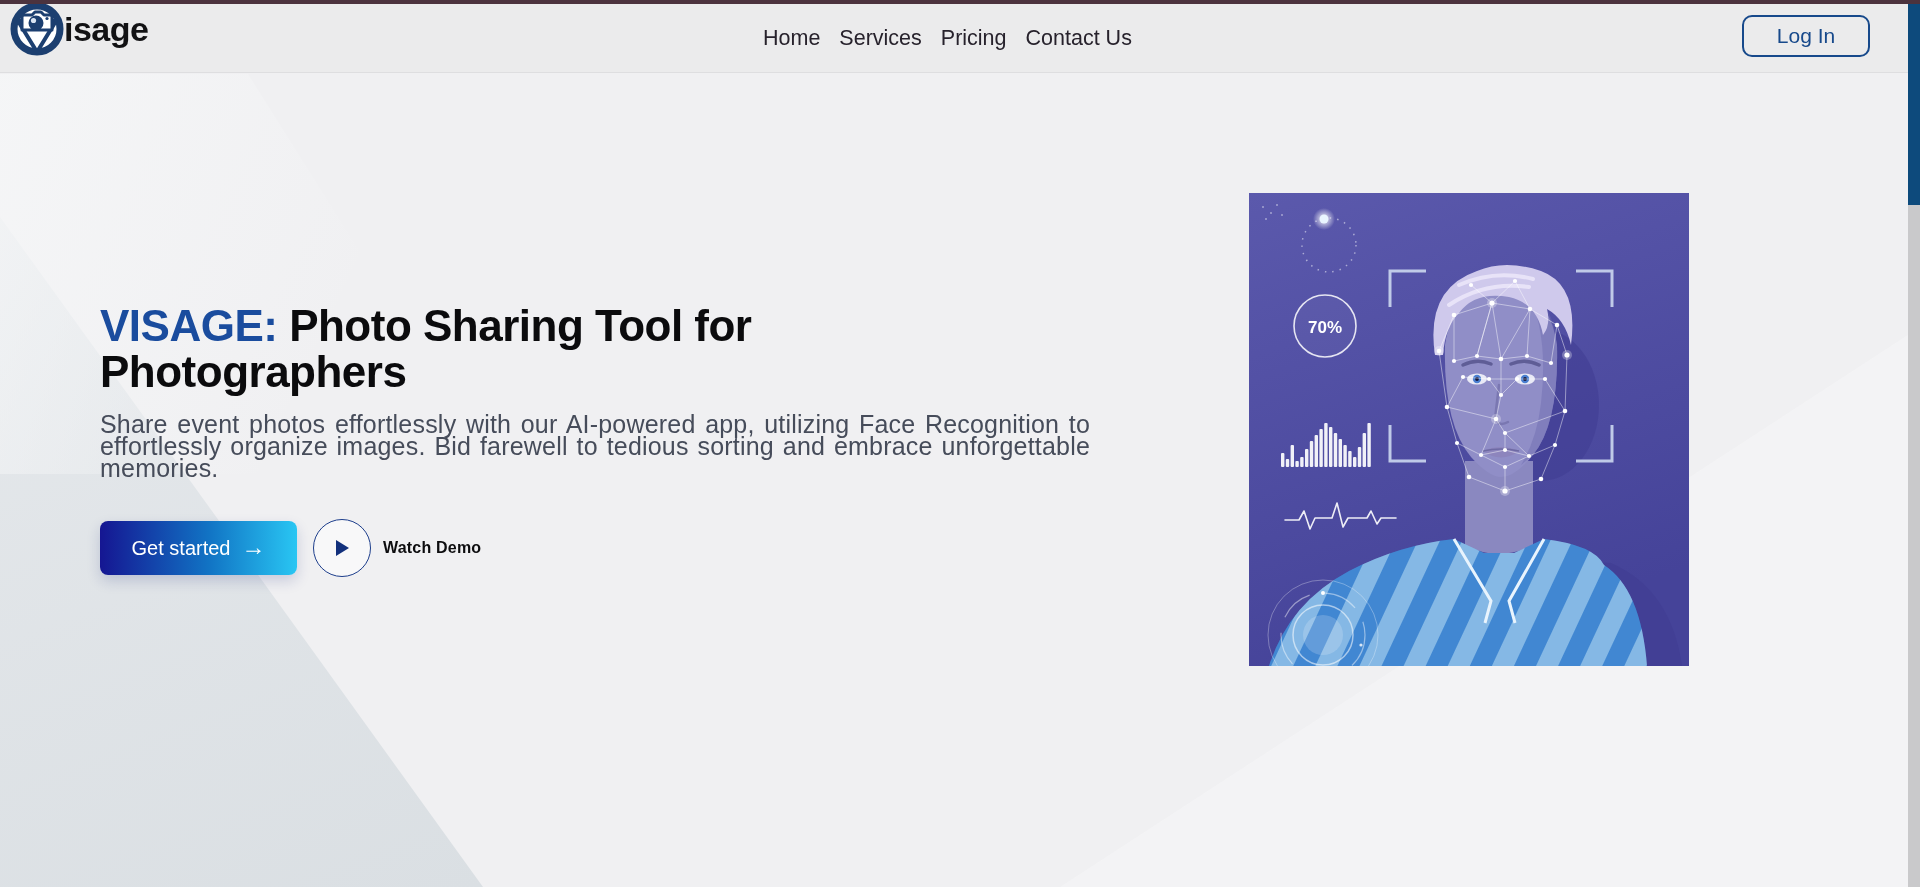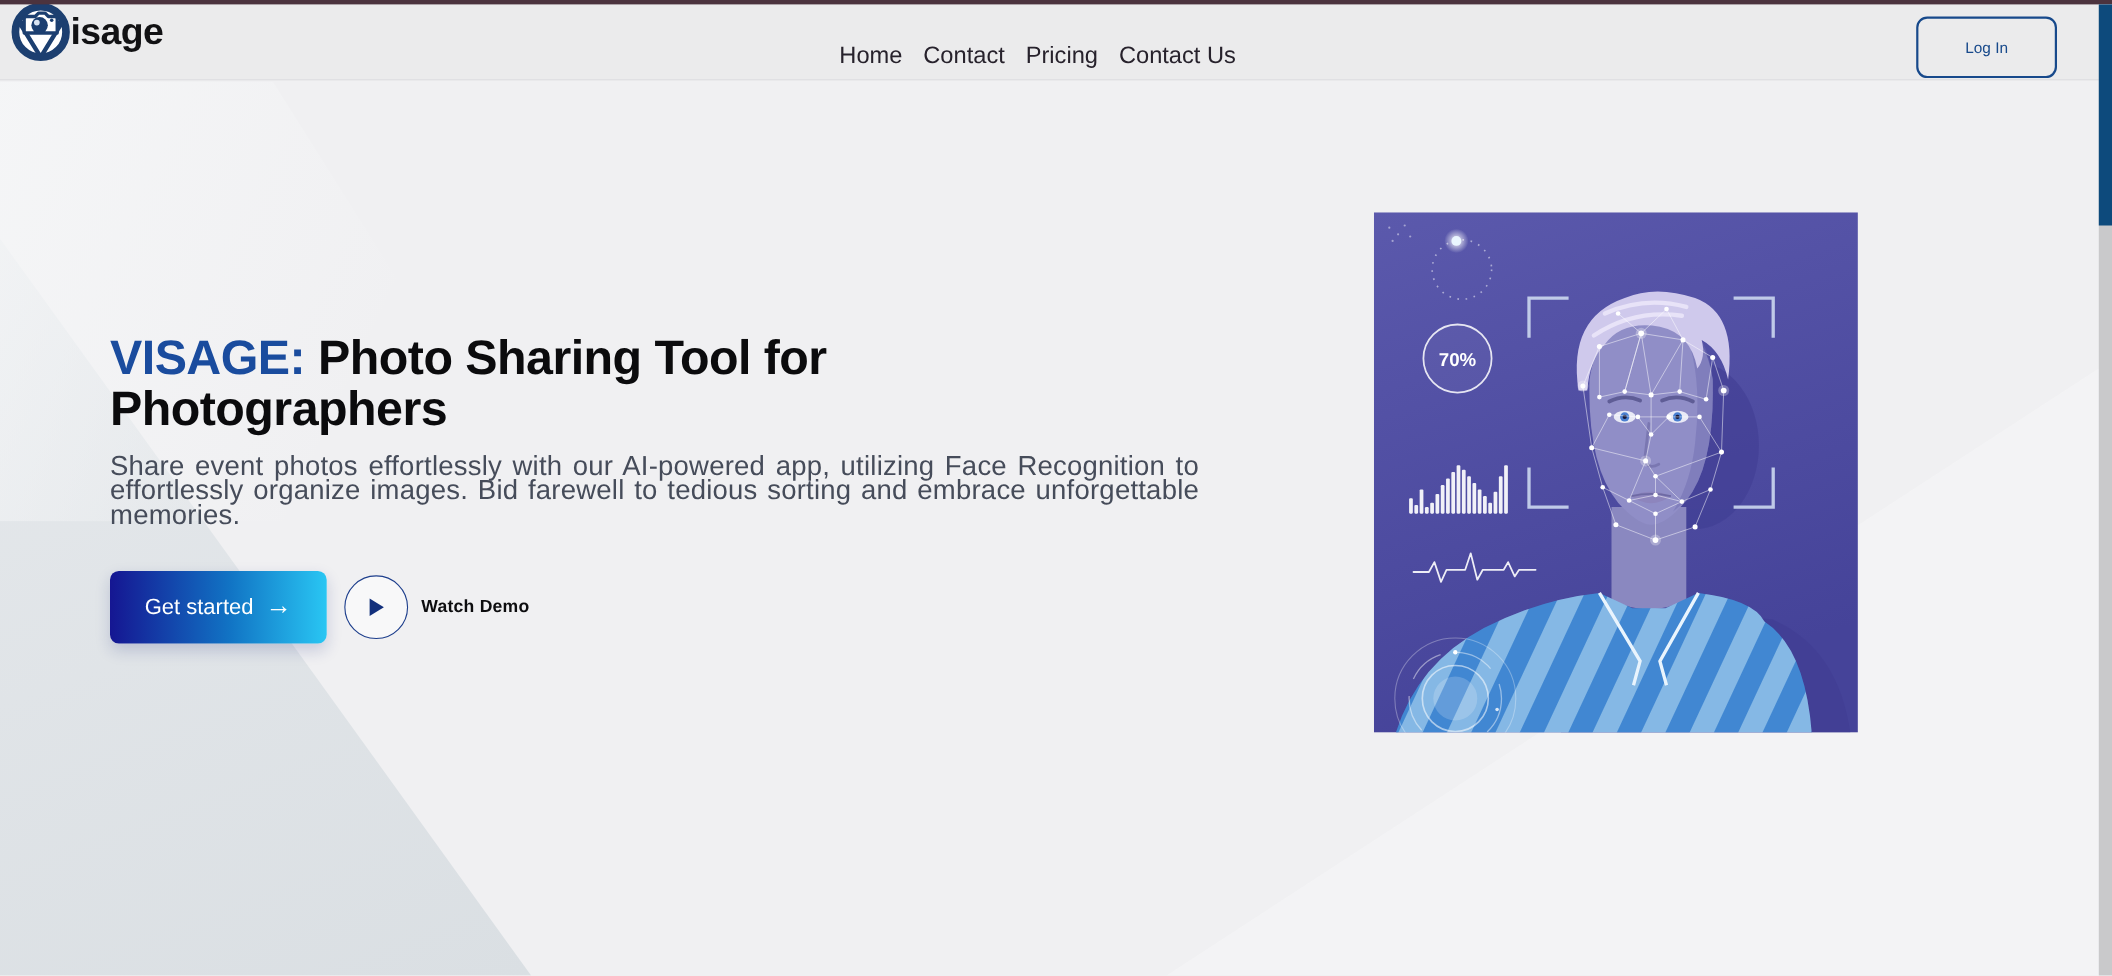--- a/index.html
+++ b/index.html
@@ -10,46 +10,46 @@
   
   .top-border { position:absolute; top:0; left:0; width:100%; height:4px; background:#4c333e; z-index:60; }
 
   
   .navbar { position:absolute; top:4px; left:0; width:100%; height:69px; background:#ebebec;
             border-bottom:1px solid #dedee0; z-index:40; }
   .brand { position:absolute; left:6px; top:-3px; display:flex; align-items:center; cursor:pointer; }
   .logo { width:62px; height:60px; display:block; }
   .brand-text { font-size:34px; font-weight:800; color:#121214; letter-spacing:-0.5px;
                 margin-left:-4px; margin-bottom:4px; }
-  .nav-links { position:absolute; left:763px; top:12px; height:69px; display:flex; align-items:center; gap:19px; }
+  .nav-links { position:absolute; left:763px; top:0; height:69px; display:flex; align-items:center; gap:19px; }
   .nav-link { font-size:21.5px; font-weight:500; color:#27222c; text-decoration:none; cursor:pointer; }
-  .login-btn { position:absolute; right:50px; top:11px; width:128px; height:56px;
+  .login-btn { position:absolute; right:50px; top:11px; width:128px; height:42px;
                background:transparent; border:2px solid #17498b; border-radius:10px;
-               color:#17498b; font-size:14px; font-weight:500; cursor:pointer;
+               color:#17498b; font-size:21px; font-weight:500; cursor:pointer;
                font-family:"Liberation Sans", sans-serif; }
 
   
   .hero { position:absolute; top:74px; left:0; width:1920px; height:813px; overflow:hidden; }
   .bg-diag-dark { position:absolute; left:0; bottom:0; width:483px; height:670px;
                   background:linear-gradient(160deg,#e6e9ec 0%,#dadfe3 100%);
                   clip-path:polygon(0 0, 100% 100%, 0 100%); }
   .bg-diag-light { position:absolute; right:0; bottom:0; width:860px; height:560px;
                    background:#f4f4f6; clip-path:polygon(100% 0, 100% 100%, 0 100%); opacity:.75; }
   .bg-streak { position:absolute; left:-60px; top:0; width:560px; height:400px;
                background:linear-gradient(115deg,#f6f7f8 0%, rgba(246,247,248,0) 70%);
                clip-path:polygon(0 0, 55% 0, 100% 100%, 0 100%); opacity:.9; }
 
   .hero-content { position:absolute; left:100px; top:229px; width:1010px; }
   .hero-title { font-size:44px; line-height:46px; font-weight:700; color:#0b0b0d;
                 letter-spacing:-0.5px; width:800px; }
   .hero-title .highlight { color:#1a4c9e; }
   .hero-desc { margin-top:18px; width:990px; font-size:25px; line-height:22px;
                color:#464c5a; text-align:justify; letter-spacing:0.2px; }
   .cta-row { margin-top:40px; display:flex; align-items:center; }
-  .btn-primary { width:197px; height:66px; border:none; border-radius:8px; cursor:pointer;
+  .btn-primary { width:197px; height:54px; border:none; border-radius:8px; cursor:pointer;
                  background:linear-gradient(90deg,#151692 0%, #1173c4 55%, #29c6f3 100%);
                  color:#ffffff; font-size:20px; font-weight:500; display:flex; align-items:center;
                  justify-content:center; gap:11px; font-family:"Liberation Sans", sans-serif;
                  box-shadow:0 6px 14px rgba(20,40,120,.18); }
   .btn-primary .arrow { font-size:24px; line-height:1; margin-top:-2px; }
   .watch-demo { display:flex; align-items:center; margin-left:16px; cursor:pointer; }
   .play-circle { width:58px; height:58px; border-radius:50%; border:1.5px solid #1d3e8c;
                  background:rgba(255,255,255,.55); display:flex; align-items:center; justify-content:center; }
   .watch-label { margin-left:12px; font-size:16px; font-weight:700; color:#0d0d0f; letter-spacing:.2px; }
 
@@ -73,21 +73,21 @@
         <path d="M18 14 h8 l3 -3 h6 l3 3 h6 a2 2 0 0 1 2 2 v13 h-30 v-13 a2 2 0 0 1 2 -2 Z" fill="#ffffff" stroke="#1c3f70" stroke-width="3" stroke-linejoin="round"></path>
         <circle cx="30" cy="22" r="7.5" fill="#1c3f70"></circle>
         <circle cx="27.5" cy="19.5" r="2.6" fill="#d9e4f2"></circle>
         <circle cx="41" cy="17.5" r="1.6" fill="#1c3f70"></circle>
       </svg>
       <span class="brand-text">isage</span>
     </div>
 
     <nav class="nav-links">
       <a class="nav-link">Home</a>
-      <a class="nav-link">Contact</a>
+      <a class="nav-link">Services</a>
       <a class="nav-link">Pricing</a>
       <a class="nav-link">Contact Us</a>
     </nav>
 
     <button class="login-btn">Log In</button>
   </header>
 
   <main class="hero">
     <div class="bg-diag-dark"></div>
     <div class="bg-diag-light"></div>

